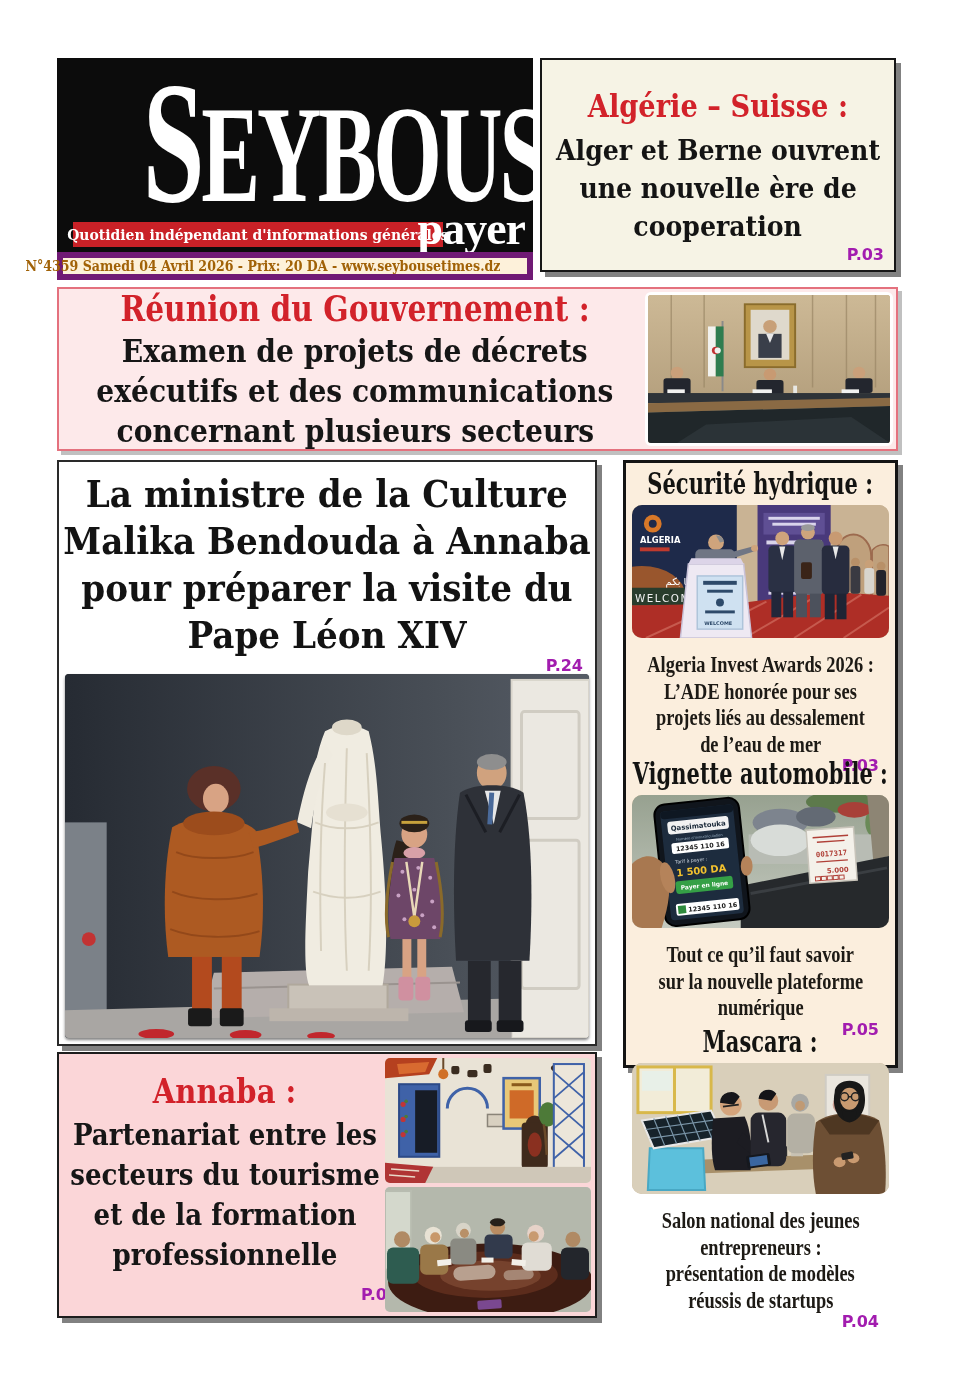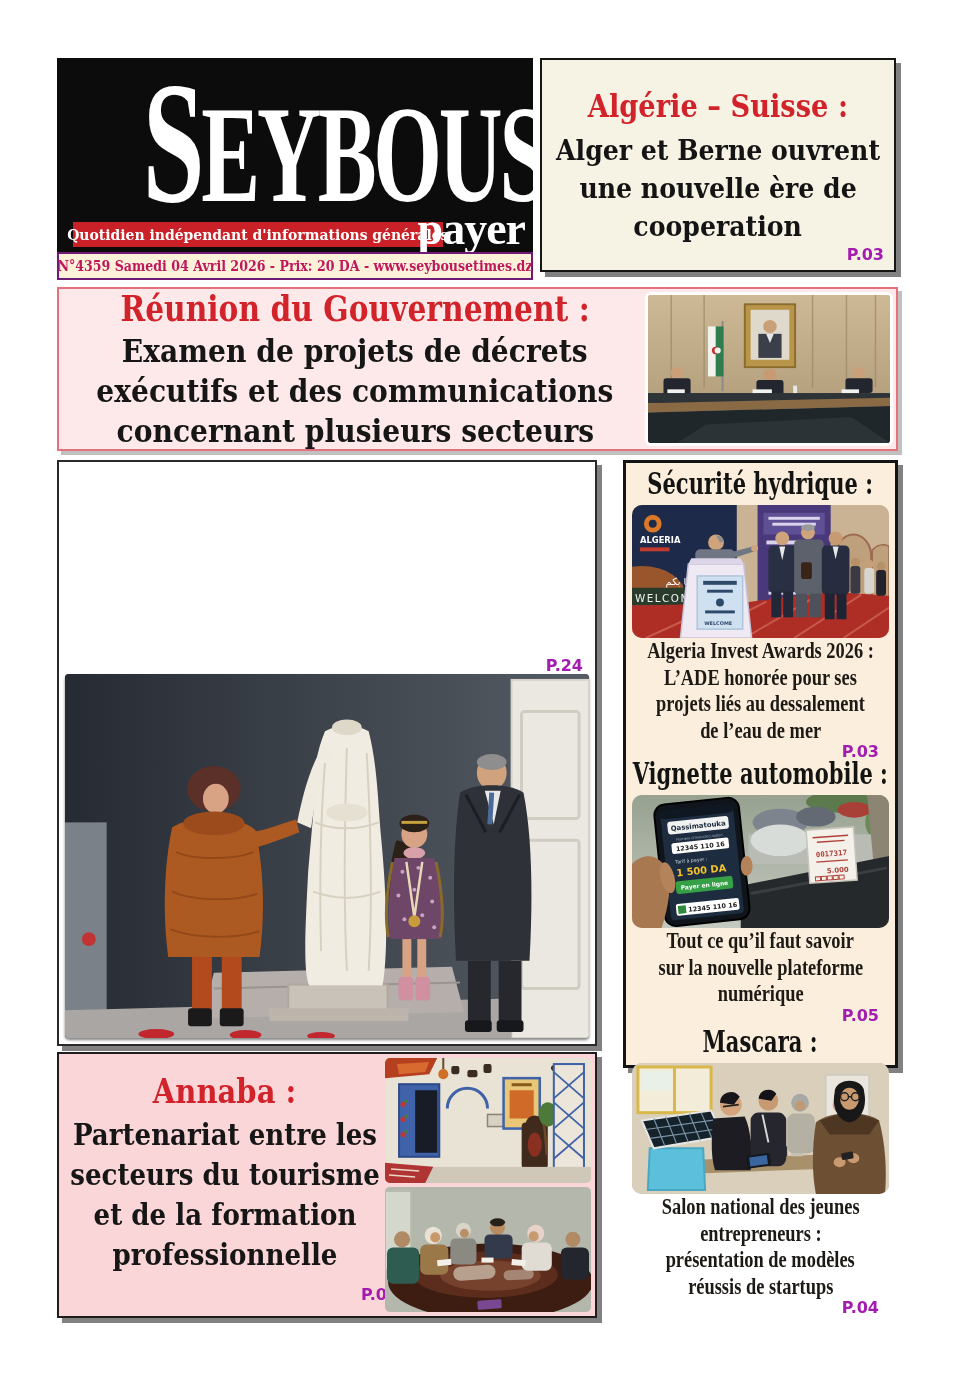--- a/index.html
+++ b/index.html
@@ -29,23 +29,23 @@
     color: #ffffff; font-weight: bold; font-size: 15.5px; white-space: nowrap;
     transform: scaleX(0.9); font-family: "DejaVu Serif", serif;
   }
   .times-label {
     position: absolute; right: 8px; bottom: 0px; color: #ffffff;
     font-family: "Liberation Serif", serif; font-weight: bold; font-size: 46px;
     letter-spacing: -1px; line-height: 1;
   }
   .dateline {
     position: absolute; left: 57px; top: 252px; width: 476px; height: 28px;
-    background: var(--dateline-bg, #fdf1da); border: 2px solid #701a75;
-    display: flex; align-items: center; justify-content: center;
-    font-weight: bold; font-size: 14px; color: #be185d; white-space: nowrap;
+    background: var(--dateline-bg, #fdf1da); border: 6px solid #701a75;
+    display: flex; align-items: center; justify-content: flex-end;
+    font-weight: bold; font-size: 14px; color: #a16207; white-space: nowrap;
   }
   .dateline span { transform: scaleX(0.9); white-space: nowrap; }
   
   .nowrap { white-space: nowrap; }
   .page-no { font-family: "DejaVu Sans", sans-serif; font-weight: bold; font-size: 16px; color: #a21caf; }
   
   .box-tr {
     position: absolute; left: 540px; top: 58px; width: 356px; height: 214px;
     background: var(--cream-box-bg, #f6f3e5); border: 2px solid #161616;
     box-shadow: 5px 5px 0 var(--shadow-gray, #818181);
@@ -96,21 +96,21 @@
   .right-col {
     position: absolute; left: 623px; top: 460px; width: 275px; height: 608px;
     background: var(--column-bg, #fbeedd); border: 3px solid #141414;
     box-shadow: 5px 5px 0 var(--shadow-gray, #818181);
   }
   .rc-sec { position: absolute; left: 0; width: 100%; display: flex; flex-direction: column; align-items: center; }
   .rc-sec1 { top: 2px; } .rc-sec2 { top: 292px; } .rc-sec3 { top: 560px; }
   .rc-kicker { font-weight: bold; font-size: 30px; color: #131311; transform: scaleX(0.70); line-height: 38px; white-space: nowrap; }
   .rc-photo { width: 257px; height: 133px; border-radius: 10px; overflow: hidden; margin-top: 2px; background: #c8b292; }
   .rc-photo.small { height: 131px; }
-  .rc-lines { margin-top: 0; display: flex; flex-direction: column; align-items: center; }
+  .rc-lines { margin-top: 14px; display: flex; flex-direction: column; align-items: center; }
   .rc-line { font-family: "Liberation Serif", serif; font-weight: bold; font-size: 23px;
     color: #1d1a15; transform: scaleX(0.80); line-height: 26.5px; white-space: nowrap; }
   .rc-page { align-self: flex-end; margin: -2px 16px 0 0; }
   .photo-svg { width: 100%; height: 100%; display: block; }
 </style>
 </head>
 <body>
 
 <div class="page">
 
@@ -185,20 +185,26 @@
         </g>
         <rect x="150" y="98" width="4" height="8" fill="#e8e8e4"></rect>
         <polygon points="0,117 250,111 250,120 0,127" fill="#8a6a44"></polygon>
         <polygon points="0,127 250,120 250,160 0,160" fill="#20272a"></polygon>
         <polygon points="60,140 210,132 250,160 30,160" fill="#2b3337"></polygon>
       </svg>
     </div>
   </section>
 
   <section class="main-box">
+    <div class="main-headline">
+      <div class="main-line nowrap">La ministre de la Culture</div>
+      <div class="main-line nowrap">Malika Bendouda à Annaba</div>
+      <div class="main-line nowrap">pour préparer la visite du</div>
+      <div class="main-line nowrap">Pape Léon XIV</div>
+    </div>
     <div class="page-no main-page">P.24</div>
     <div class="main-photo">
       <svg class="photo-svg" viewBox="0 0 528 368" preserveAspectRatio="none">
         <defs>
           <linearGradient id="museg" x1="0" y1="0" x2="1" y2="0">
             <stop offset="0" stop-color="#262b33"></stop>
               <stop offset="0.75" stop-color="#4a5058"></stop>
               <stop offset="1" stop-color="#565c66"></stop>
           </linearGradient>
         </defs>

